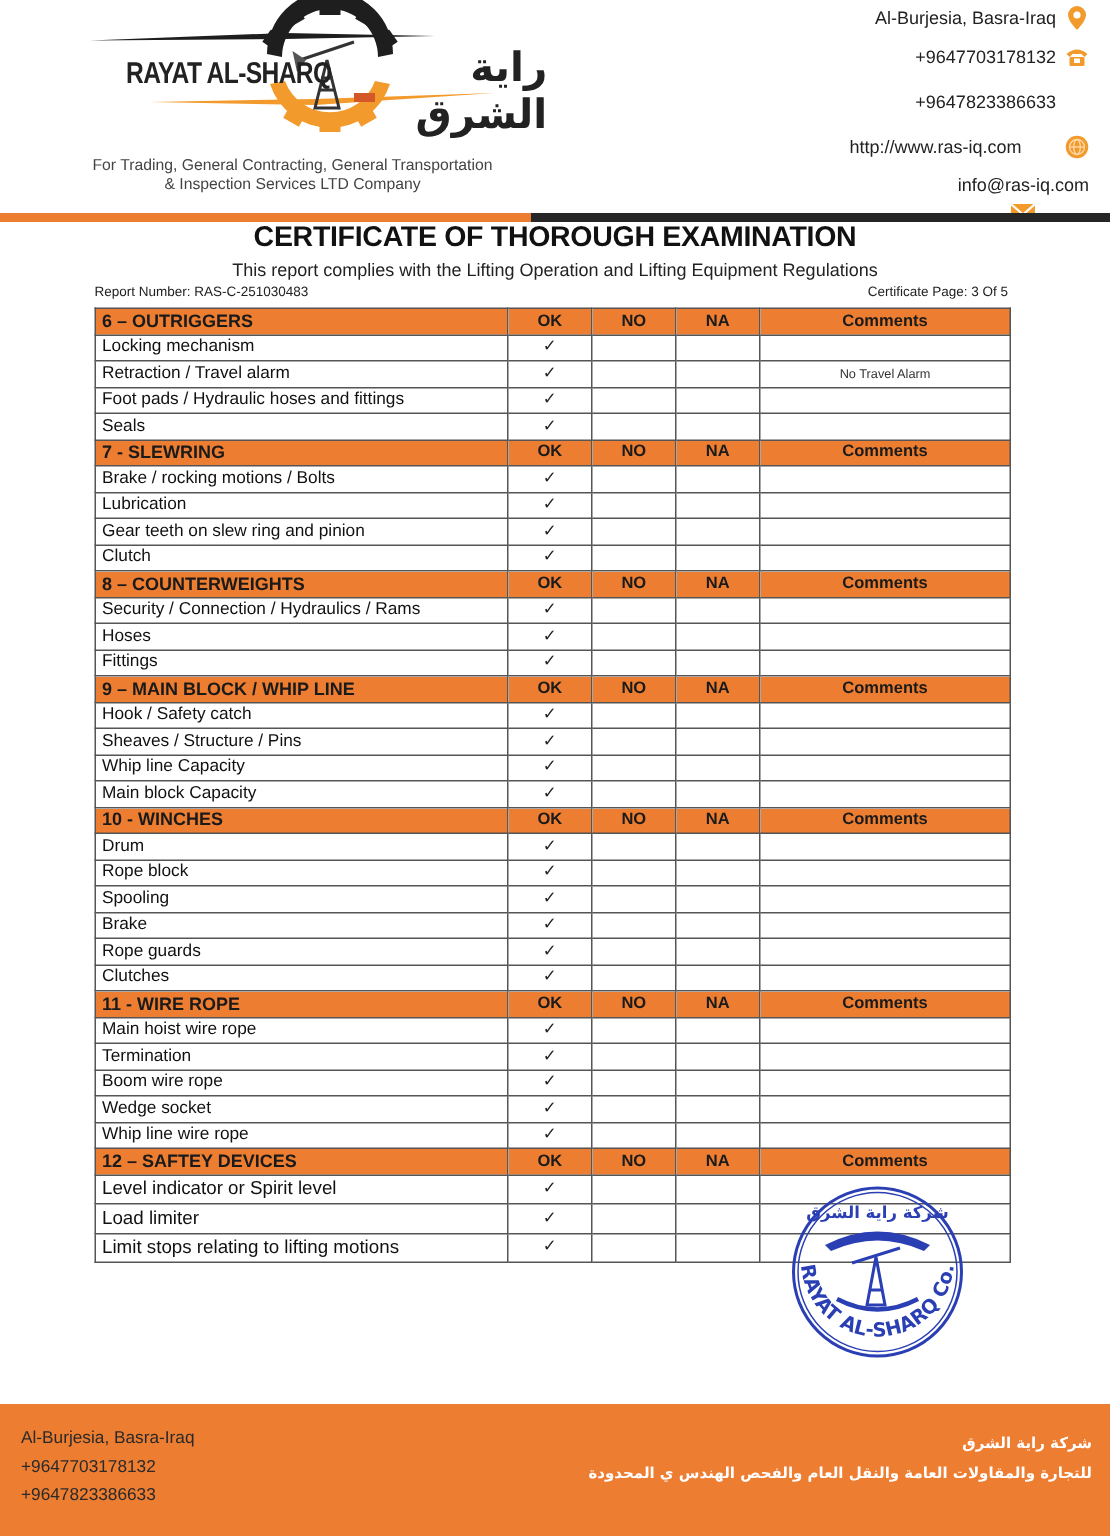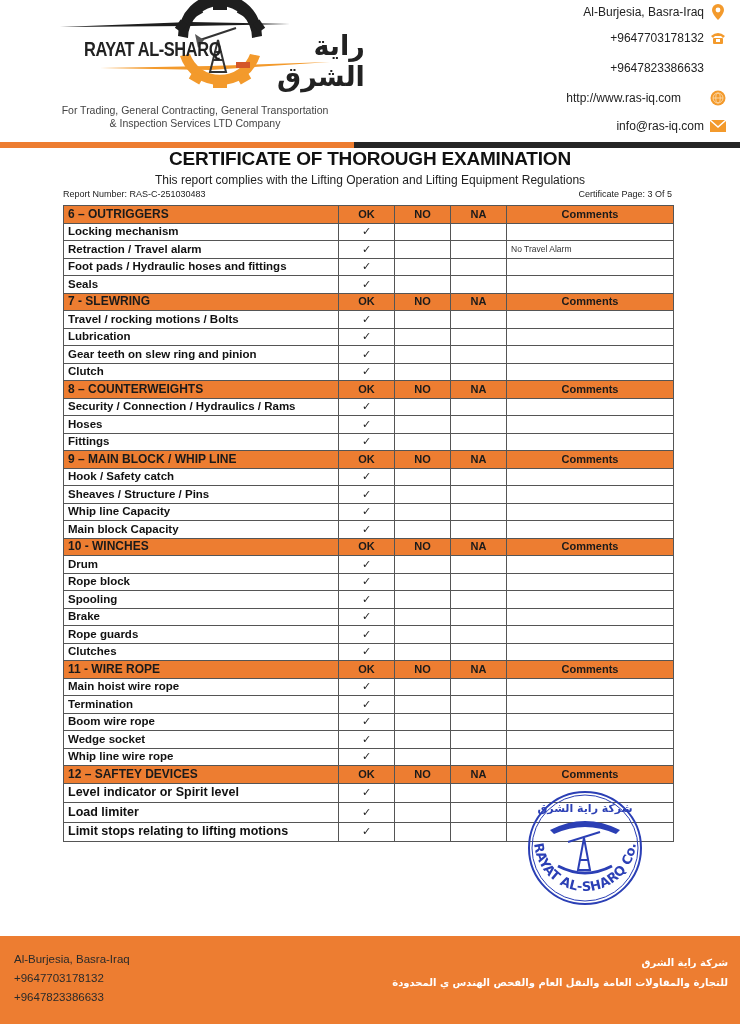--- a/index.html
+++ b/index.html
@@ -36,23 +36,23 @@
   .tbl { position:absolute; left:63px; top:205px; width:610px; border-collapse:collapse; table-layout:fixed; }
   .tbl td { border:1px solid #555; padding:0 4px; font-size:11.5px; height:16.5px; line-height:15px;
             overflow:hidden; white-space:nowrap; }
   .tbl col.c-item { width:275px; }
   .tbl col.c-ok { width:56px; }
   .tbl col.c-no { width:56px; }
   .tbl col.c-na { width:56px; }
   .tbl col.c-com { width:167px; }
   .tbl tr.sec td { background:#ED7D31; font-weight:bold; color:#1a1a1a; font-size:12px; }
   .tbl tr.sec td.hc { text-align:center; font-size:11px; }
-  .tbl tr.row td.item { font-weight:bold; font-size:11.5px; }
+  .tbl tr.row td.item { font-weight:normal; font-size:11.5px; }
   .tbl tr.row td.chk { text-align:center; font-size:11px; color:#222; }
-  .tbl tr.row td.com { text-align:left; font-size:8.5px; color:#333; }
+  .tbl tr.row td.com { text-align:center; font-size:8.5px; color:#333; }
   .tbl tr.row.tall td { height:18.5px; font-size:12.5px;margin-top:16px; }
   .tbl tr.row.tall td.chk { font-size:11px; }
 
   
   .stamp { position:absolute; left:520px; top:790px; width:130px; height:120px; }
 
   
   .footer { position:absolute; left:0; top:936px; width:740px; height:88px; background:#ED7D31; }
   .footer-left { position:absolute; left:14px; top:14px; font-size:11.5px; line-height:19px; color:#2a2a2a; }
   .footer-right { position:absolute; right:12px; top:17px; font-family:"DejaVu Sans", sans-serif;
@@ -129,21 +129,21 @@
       <svg width="16" height="16" viewBox="0 0 16 16">
           <circle cx="8" cy="8" r="7.5" fill="#F39A2C"></circle>
           <g stroke="#FCD9A8" stroke-width="0.9" fill="none">
             <circle cx="8" cy="8" r="5"></circle>
             <ellipse cx="8" cy="8" rx="2.2" ry="5"></ellipse>
             <line x1="3" y1="8" x2="13" y2="8"></line>
           </g>
         </svg>
     </span>
   </div>
-  <div class="contact-line" style="top:116px;">
+  <div class="contact-line" style="top:116px;flex-direction:column;">
     <span class="txt">info@ras-iq.com</span>
     <span class="ico">
       <svg width="16" height="12" viewBox="0 0 16 12">
           <rect x="0" y="0" width="16" height="12" fill="#F39A2C"></rect>
           <path d="M0 0 L8 7 L16 0" stroke="#fff" stroke-width="1.4" fill="none"></path>
         </svg>
     </span>
   </div>
 </div>
 
@@ -200,21 +200,21 @@
         <td class="com"></td>
       </tr>
       <tr class="sec">
         <td>7 - SLEWRING</td>
         <td class="hc">OK</td>
         <td class="hc">NO</td>
         <td class="hc">NA</td>
         <td class="hc">Comments</td>
       </tr>
       <tr class="row">
-        <td class="item">Travel / rocking motions / Bolts</td>
+        <td class="item">Brake / rocking motions / Bolts</td>
         <td class="chk"><span>✓</span></td>
         <td class="chk"></td>
         <td class="chk"></td>
         <td class="com"></td>
       </tr>
       <tr class="row">
         <td class="item">Lubrication</td>
         <td class="chk"><span>✓</span></td>
         <td class="chk"></td>
         <td class="chk"></td>

